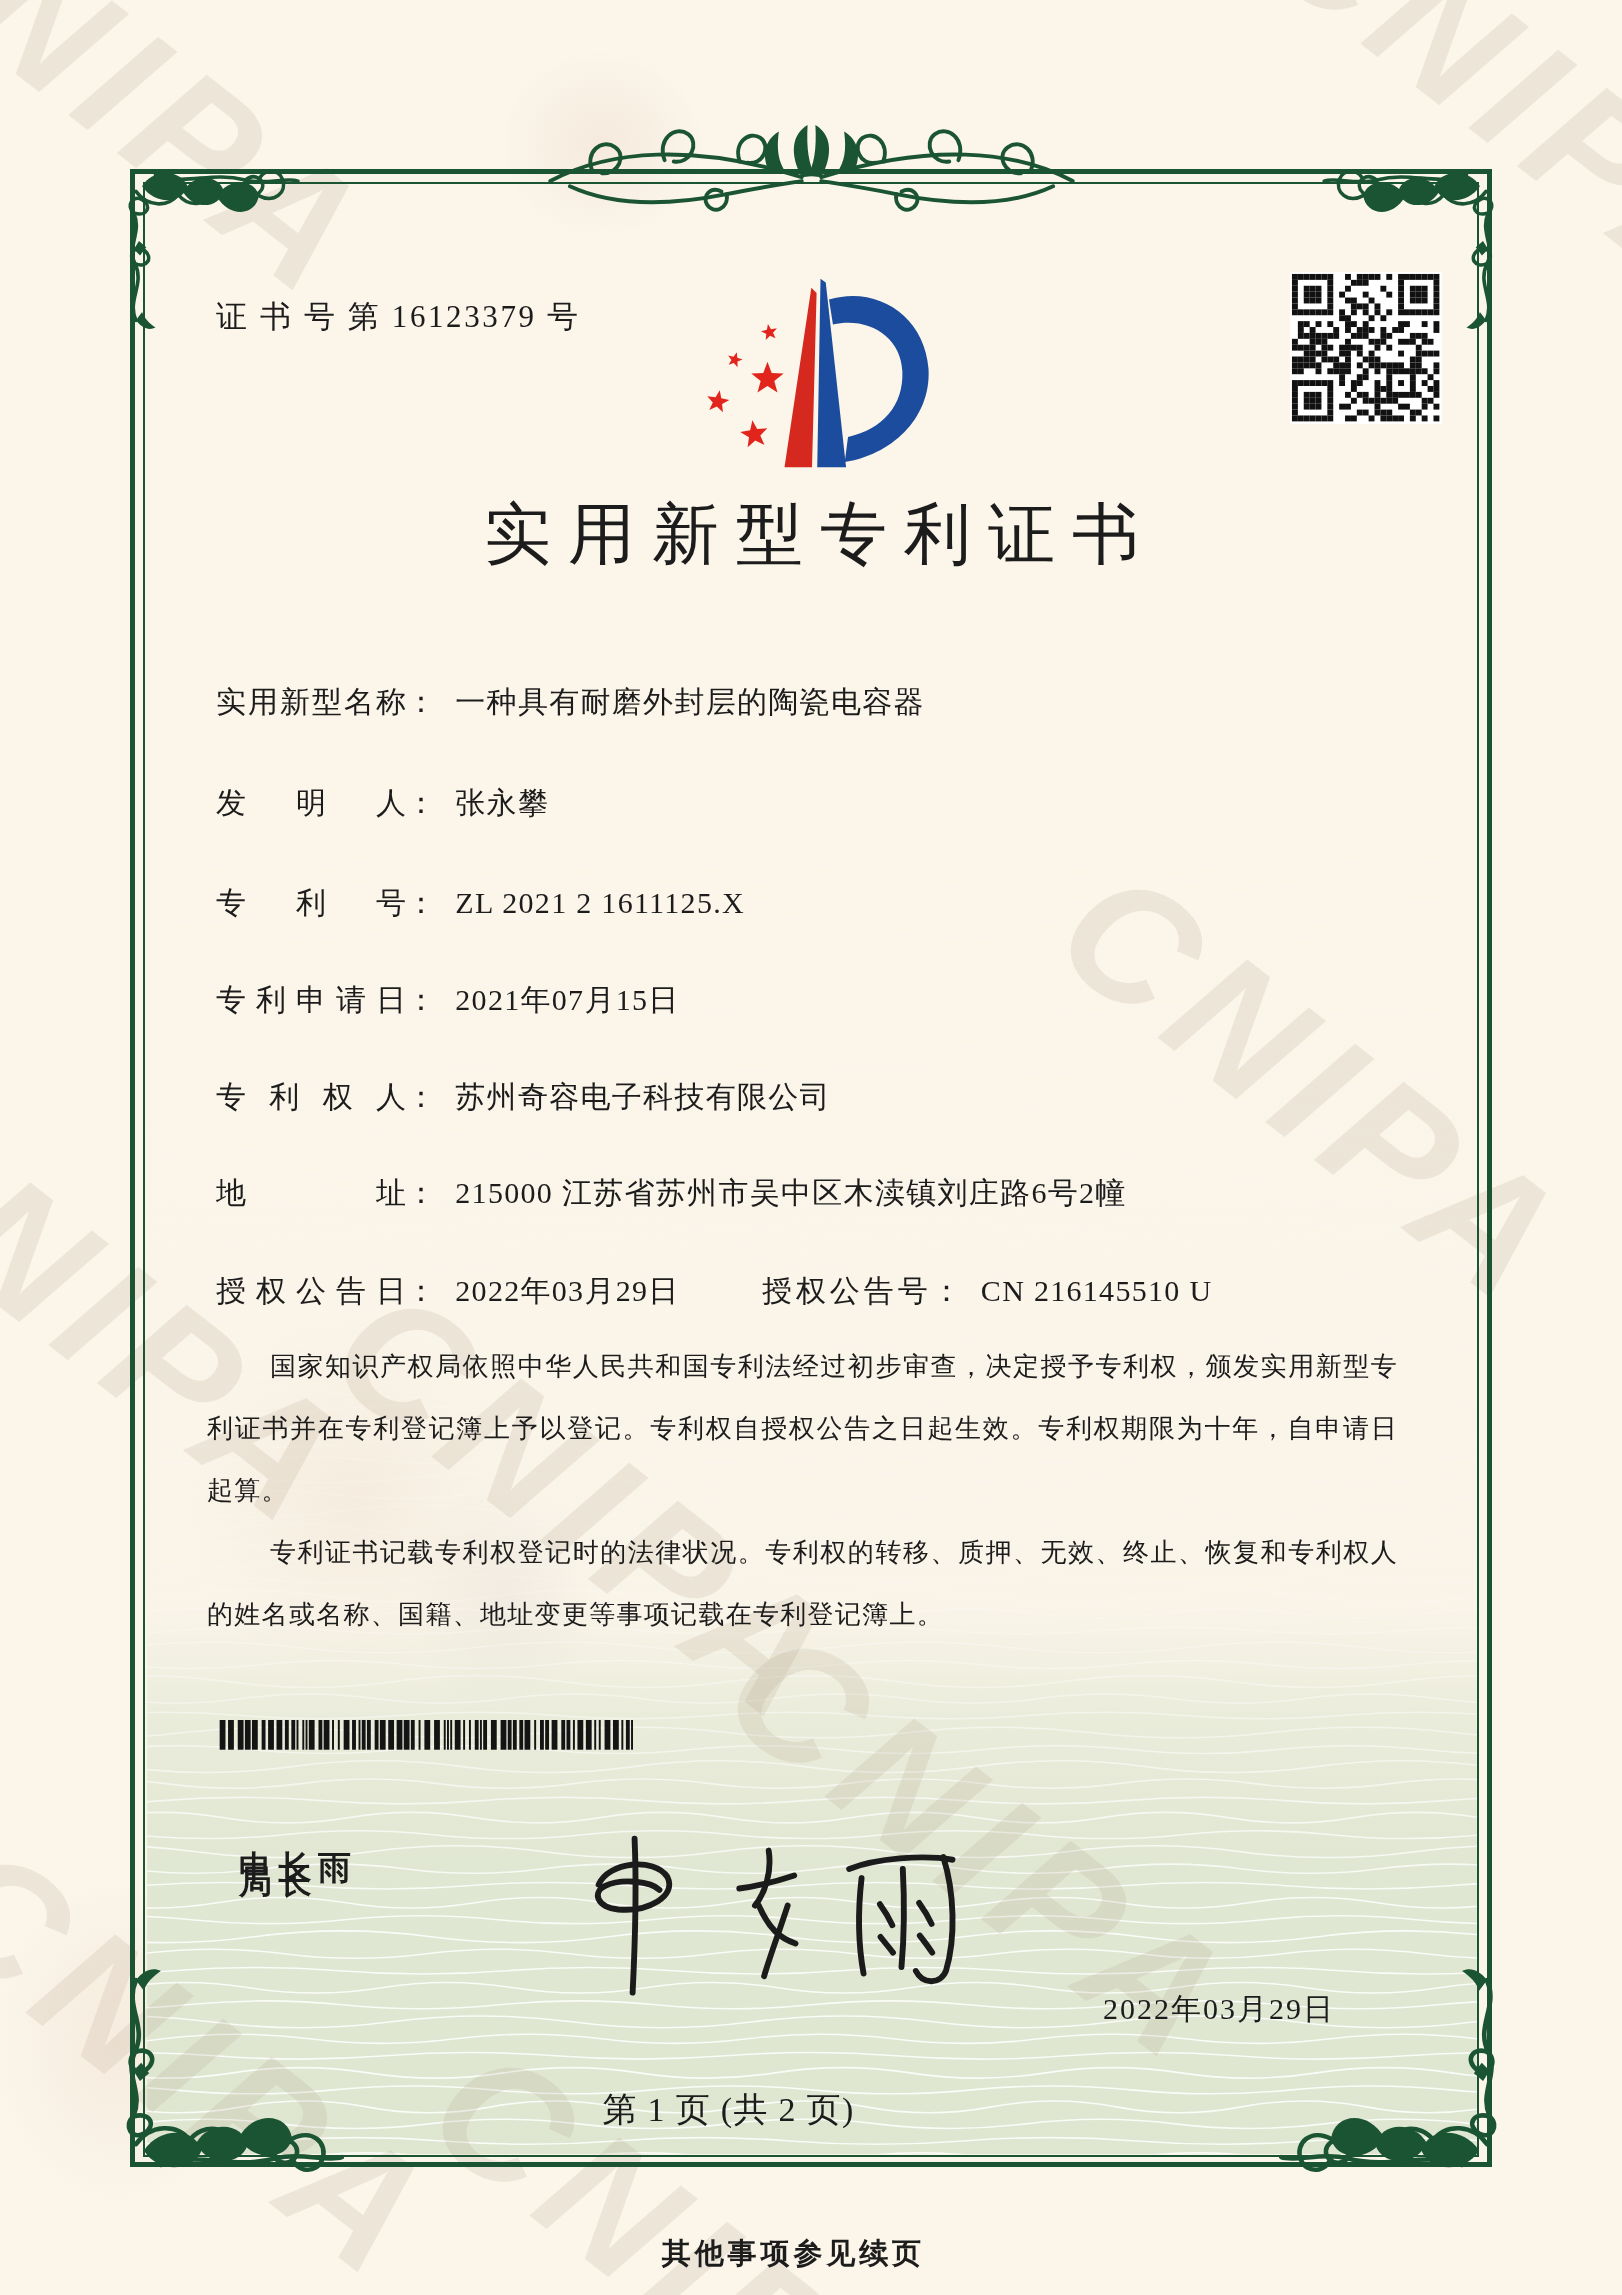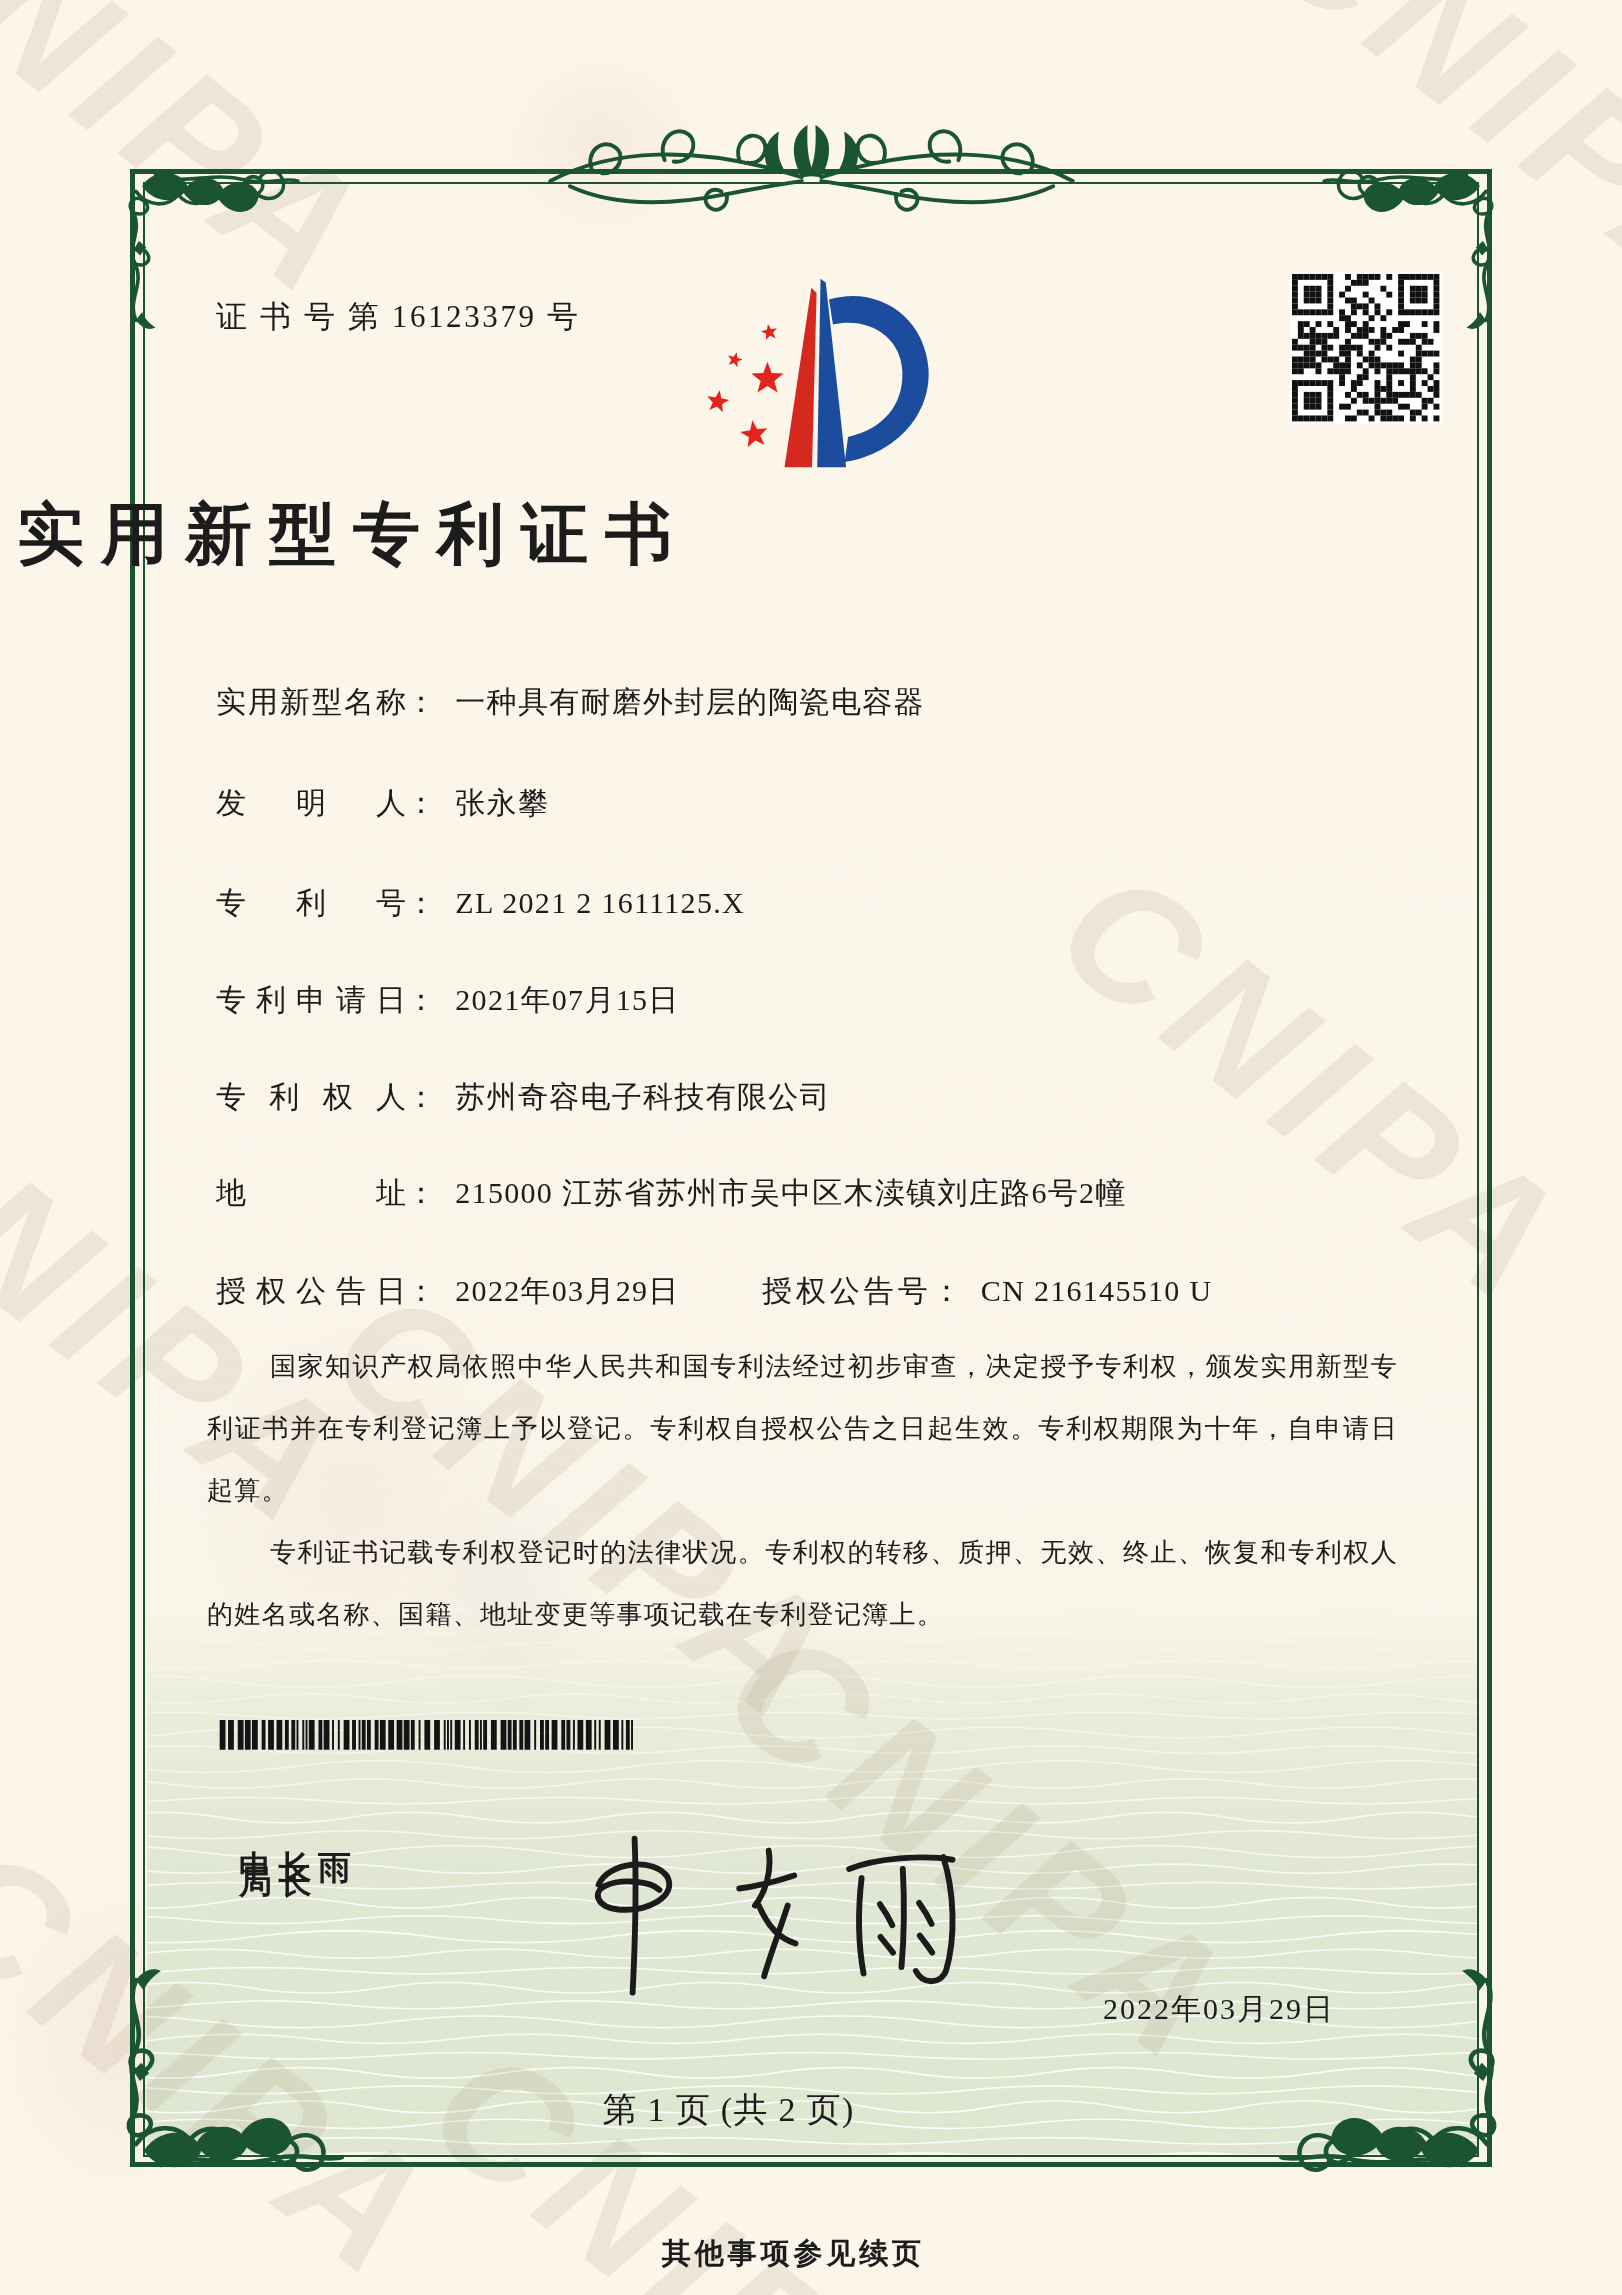--- a/index.html
+++ b/index.html
@@ -25,21 +25,21 @@
   .frame-outer{position:absolute;left:130px;top:169px;width:1362px;height:1998px;
       box-sizing:border-box;border:5.9px solid var(--green);z-index:4;}
   .frame-inner{position:absolute;left:143px;top:182px;width:1336px;height:1975px;
       box-sizing:border-box;border:2.6px solid var(--green);z-index:4;}
 
   .orn{position:absolute;z-index:5;pointer-events:none;}
 
   
   .content{position:absolute;z-index:6;color:var(--ink);}
   #cert-no{left:216px;top:296px;font-size:31px;letter-spacing:2.6px;}
-  #title{left:0;top:489px;width:1623px;text-align:left;font-size:67px;font-weight:700;
+  #title{left:0;top:489px;width:1623px;text-align:center;font-size:67px;font-weight:400;
          letter-spacing:17px;text-indent:17px;}
   .row{position:absolute;left:216px;font-size:30px;white-space:nowrap;}
   .justify-chars{display:inline-flex;justify-content:space-between;width:190px;vertical-align:top;}
   .justify-chars.narrow{width:auto;letter-spacing:3.9px;}
   .colon{margin:0 1.3px 0 0;}
   .val{margin-left:18px;letter-spacing:1.3px;}
   .grp2{position:absolute;left:546px;top:0;white-space:nowrap;}
   #paragraphs{left:207px;top:1336px;width:1191px;font-size:26px;line-height:62px;
       text-align:justify;letter-spacing:1.3px;}
   #paragraphs p{margin:0;text-indent:63px;}

